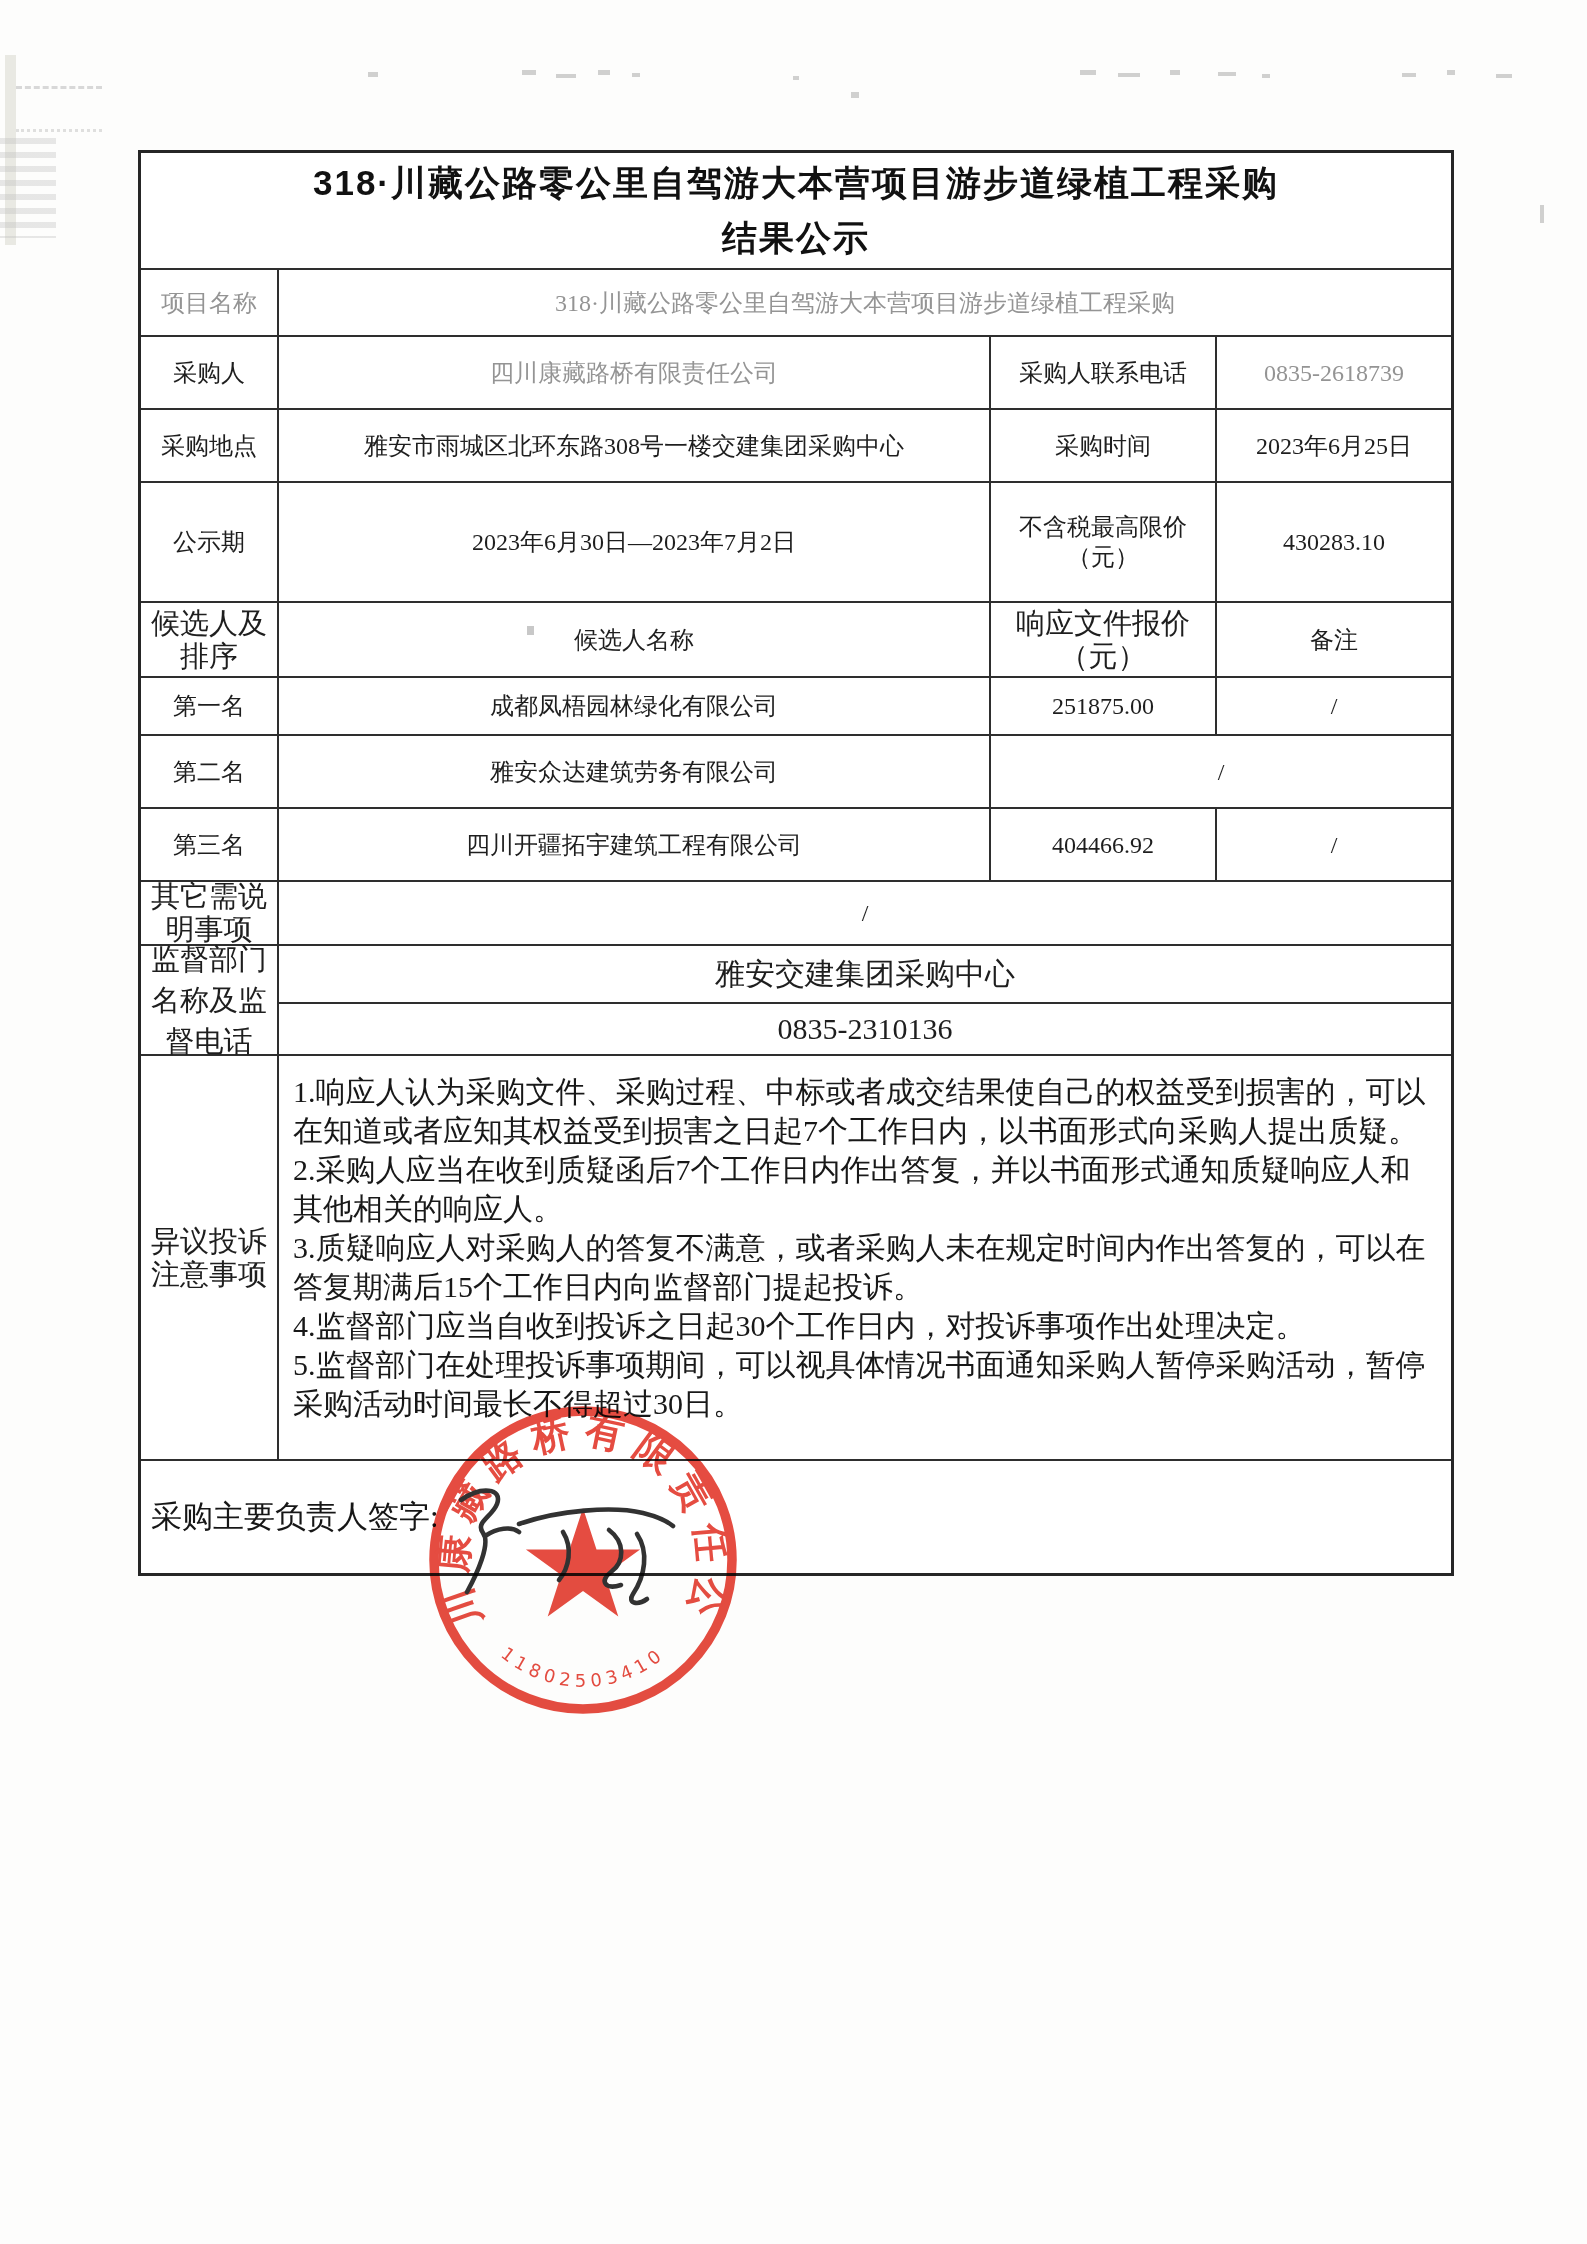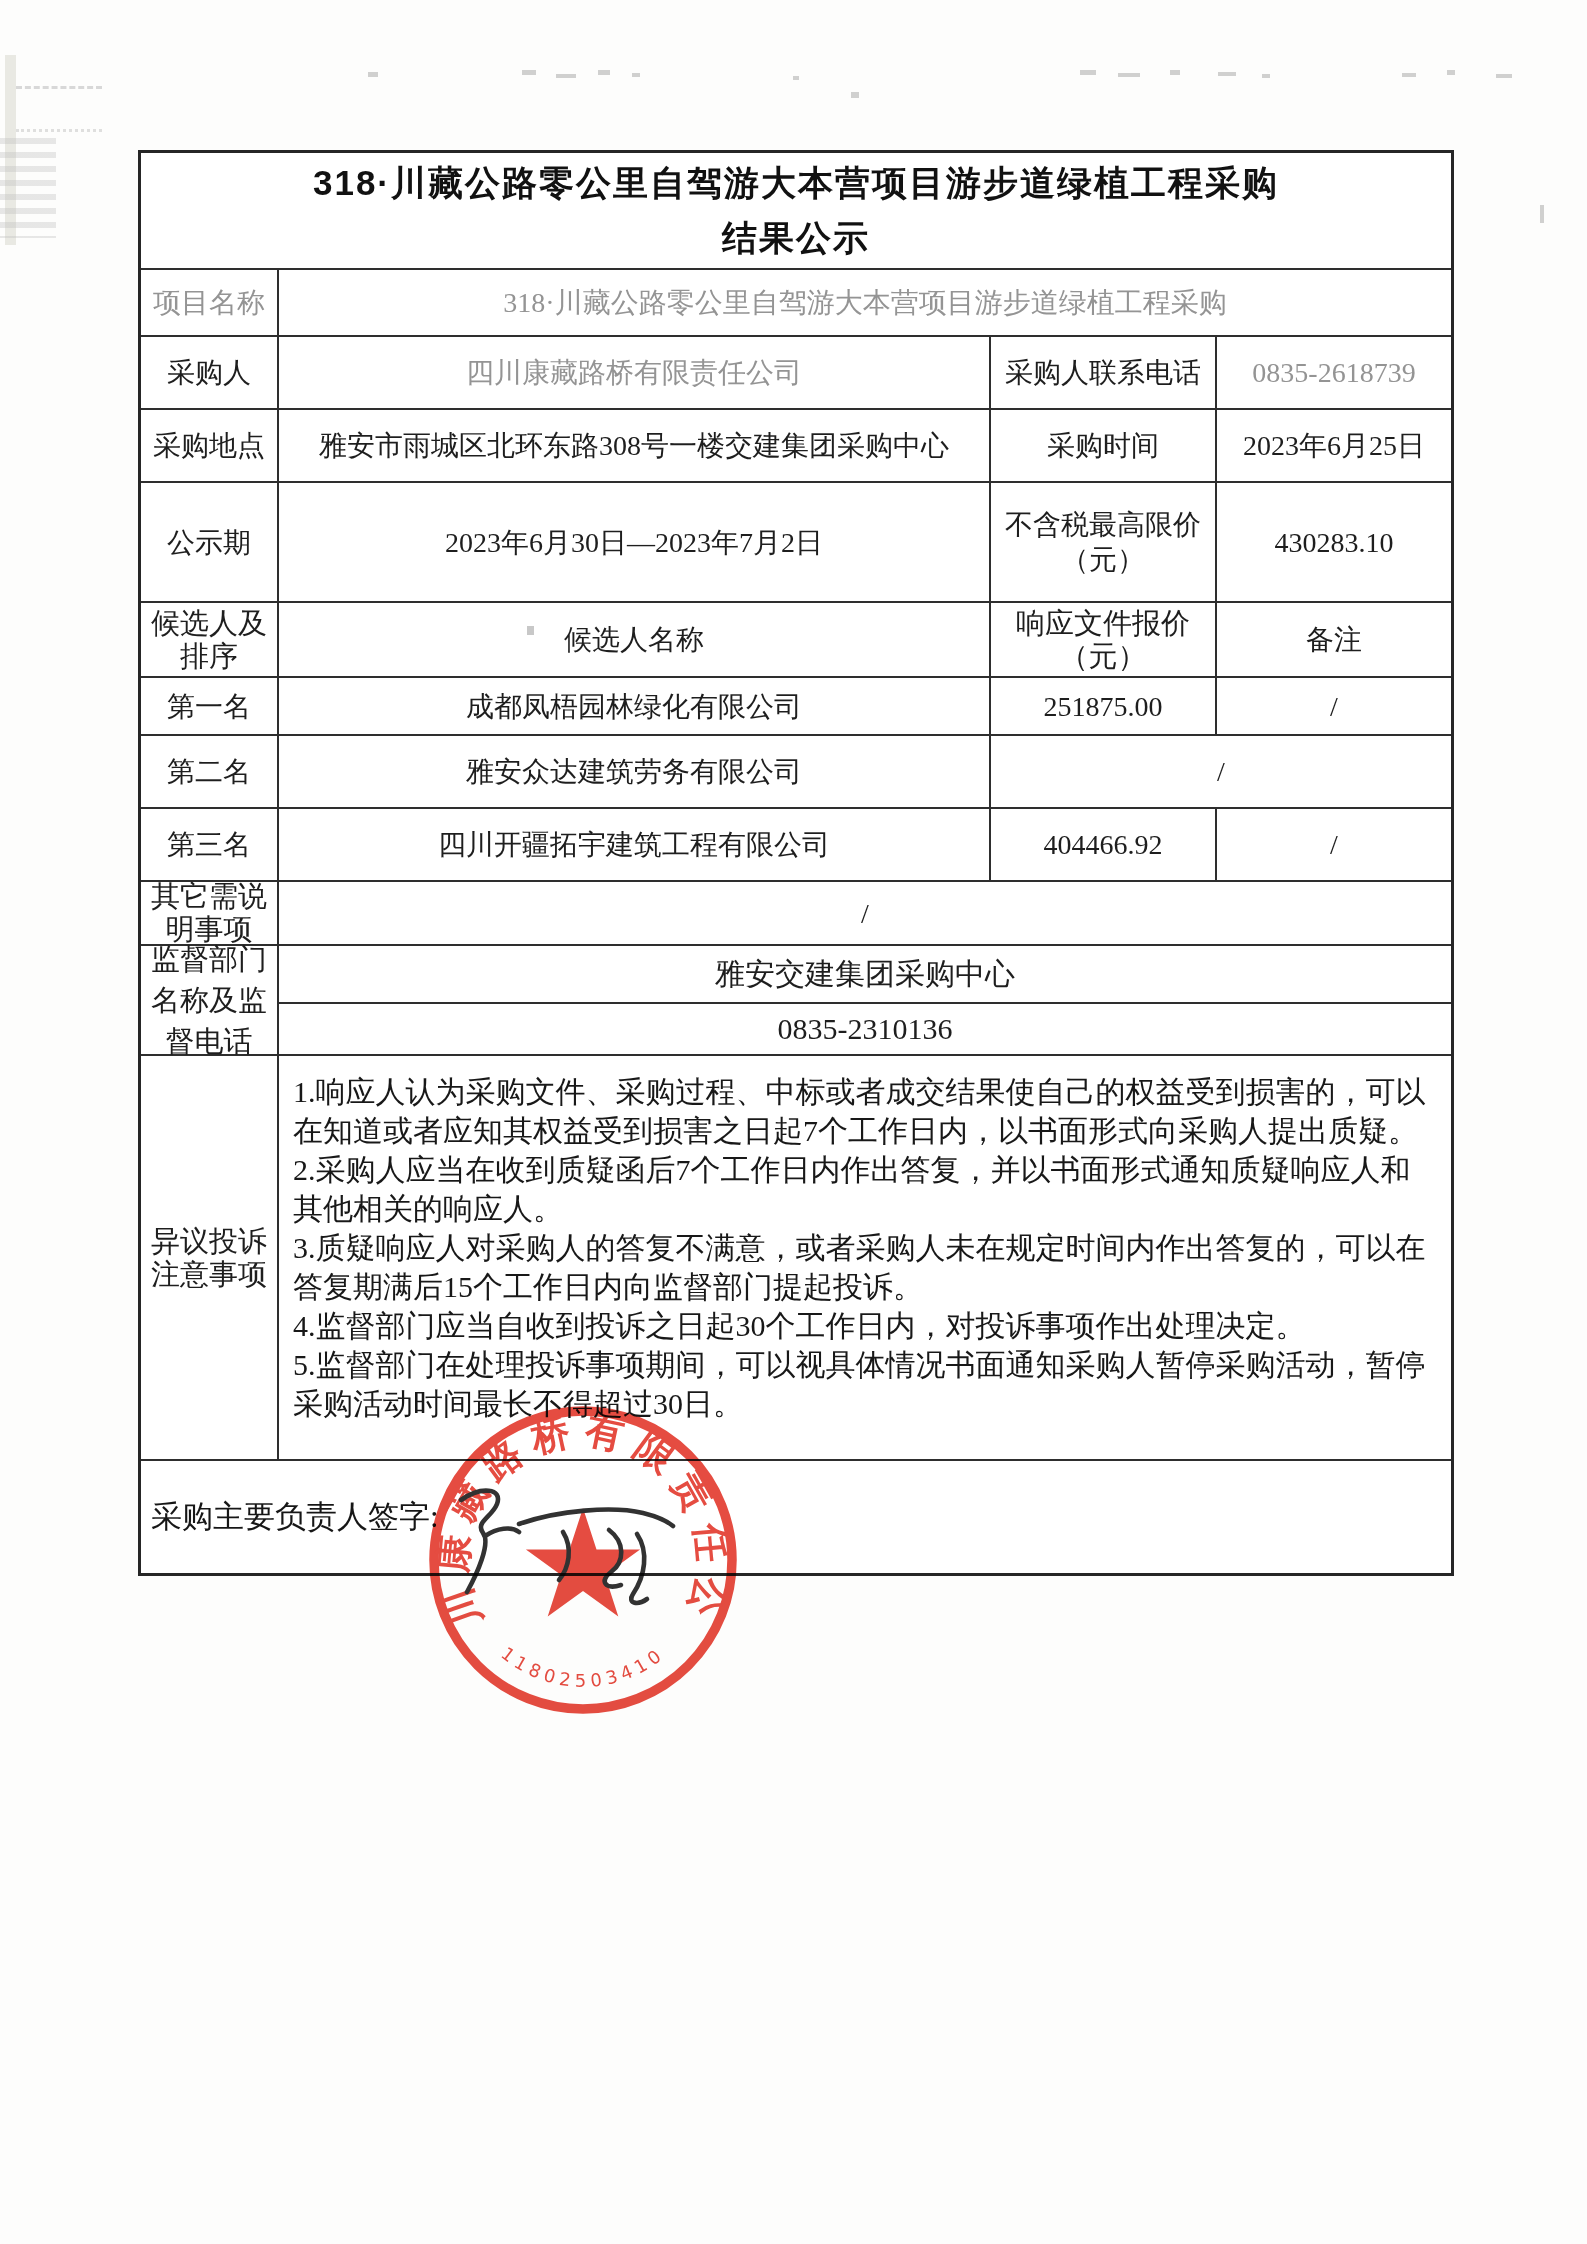--- a/index.html
+++ b/index.html
@@ -7,21 +7,21 @@
        font-family:"Liberation Serif","DejaVu Serif",serif;}
   .page{position:relative;width:1587px;height:2244px;background:#fdfdfc;}
 
   
   .doc-table{position:absolute;left:138px;top:150px;width:1316px;
              border:3px solid #262626;box-sizing:border-box;background:#fff;}
   .trow{display:flex;box-sizing:border-box;border-top:2px solid #2e2e2e;}
   .trow:first-child{border-top:none;}
   .cell{display:flex;align-items:center;justify-content:center;text-align:center;
         box-sizing:border-box;border-left:2px solid #2e2e2e;
-        font-size:28px;color:#1e1e1e;line-height:1.25;padding:0 6px;}
+        font-size:24px;color:#1e1e1e;line-height:1.25;padding:0 6px;}
   .cell:first-child{border-left:none;}
   .col-label{width:136px;flex:none;flex-direction:column;}
   .col-main{width:712px;flex:none;}
   .col-c3{width:226px;flex:none;flex-direction:column;}
   .col-c4{flex:1;}
 
   .row-title{height:115px;flex-direction:column;align-items:center;justify-content:center;
              font-family:"Liberation Sans","DejaVu Sans",sans-serif;font-weight:700;
              font-size:35px;color:#111;letter-spacing:2px;line-height:1.55;}
   .r-project{height:67px;}

